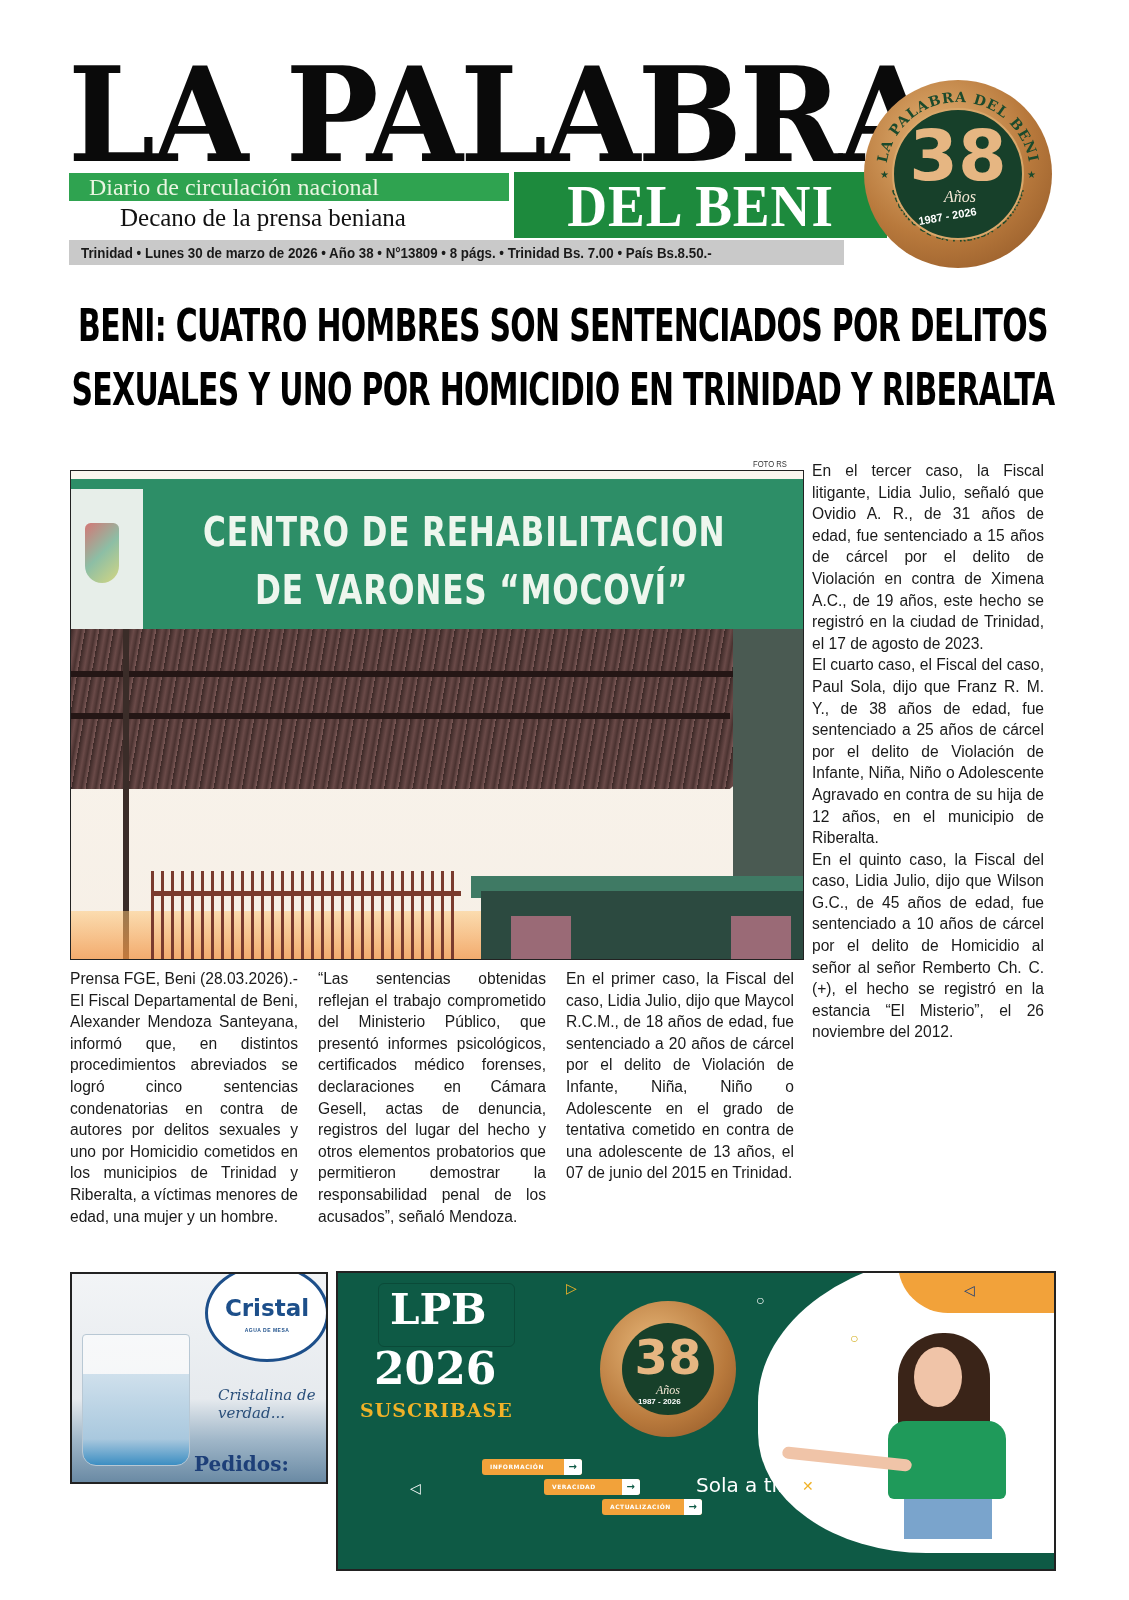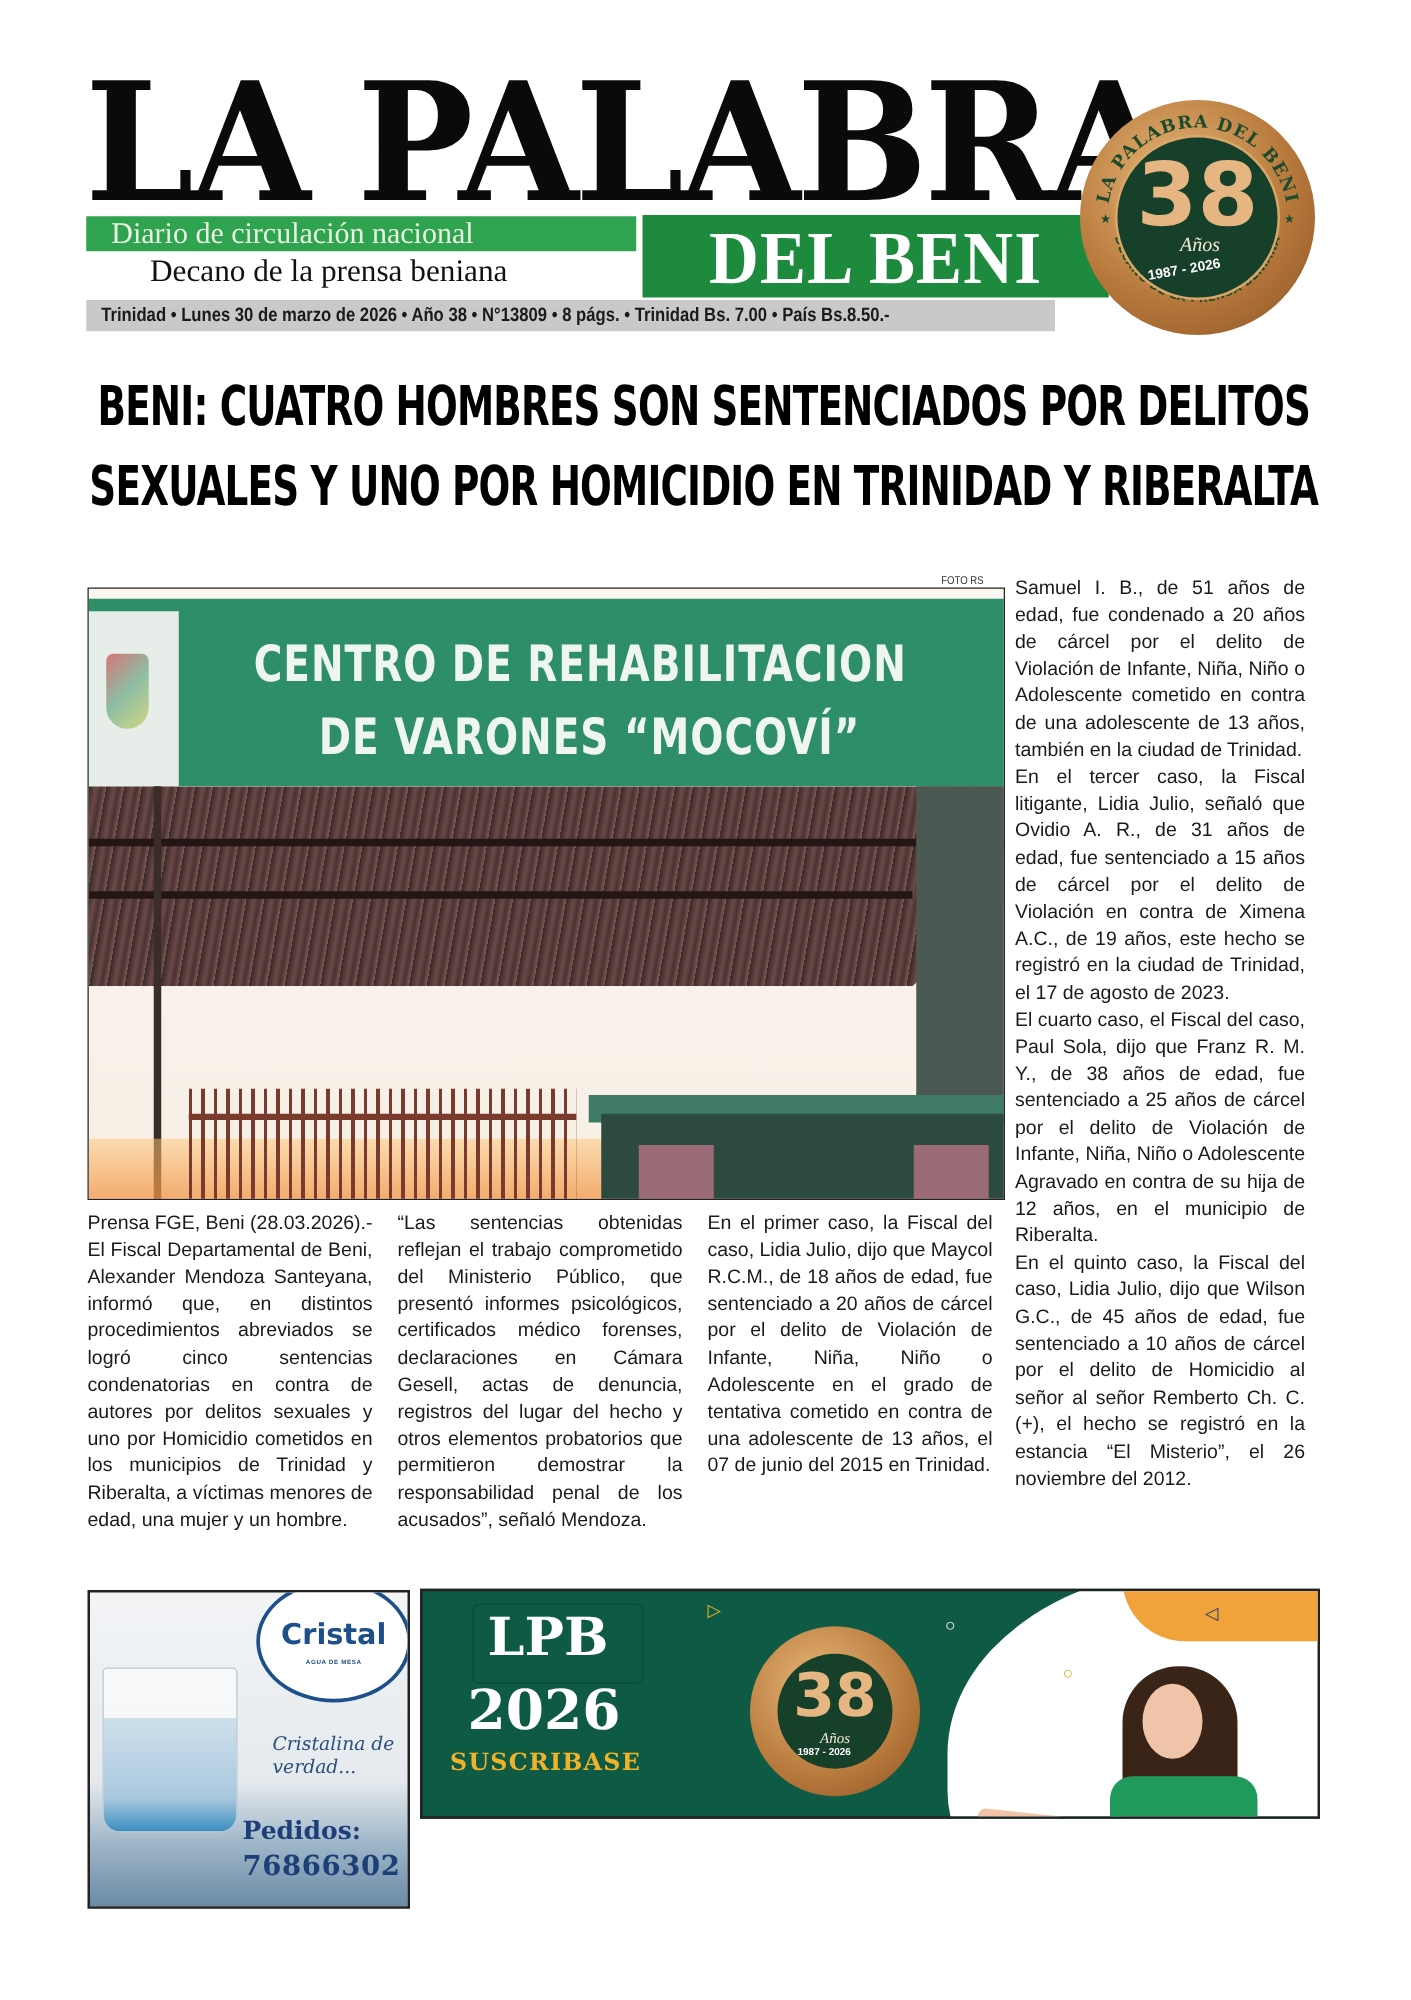--- a/index.html
+++ b/index.html
@@ -57,32 +57,32 @@
 
   
   .col { position: absolute; font-family: "Liberation Sans", sans-serif; font-size: 15.6px; line-height: 21.6px; color: #1a1a1a; text-align: justify; }
   .col p { margin: 0; }
   .col1 { left: 70px; top: 968px; width: 228px; }
   .col2 { left: 318px; top: 968px; width: 228px; }
   .col3 { left: 566px; top: 968px; width: 228px; }
   .col4 { left: 812px; top: 460px; width: 232px; }
 
   
-  .ad-cristal { position: absolute; left: 70px; top: 1272px; width: 258px; height: 255px; border: 2px solid #222; box-sizing: border-box; overflow: hidden;
+  .ad-cristal { position: absolute; left: 70px; top: 1272px; width: 258px; height: 212px; border: 2px solid #222; box-sizing: border-box; overflow: hidden;
     background: linear-gradient(180deg, #f2f4f6 0%, #e6eaee 60%, #9fb6c8 80%, #6a8aa4 100%); }
   .glass { position: absolute; left: 10px; top: 60px; width: 106px; height: 130px; border-radius: 4px 4px 14px 14px;
     background: linear-gradient(180deg, rgba(255,255,255,0.6) 0%, rgba(255,255,255,0.6) 30%, #cfe0ec 30%, #a9c8de 80%, #3c8ec2 100%); border: 1px solid #b8c8d4; }
   .cristal-logo { position: absolute; left: 133px; top: -10px; width: 118px; height: 92px; border-radius: 50%; border: 3px solid #1d4f8a; background: #ffffff; }
   .cristal-logo-text { position: absolute; left: 0; right: 0; top: 28px; text-align: center; font-family: "DejaVu Sans", sans-serif; font-weight: bold; font-size: 23px; color: #1d4f8a; }
   .cristal-logo-sub { position: absolute; left: 0; right: 0; top: 60px; text-align: center; font-size: 5px; font-weight: bold; color: #1d4f8a; letter-spacing: 0.5px; }
   .cristal-slogan { position: absolute; left: 146px; top: 112px; width: 110px; font-family: "DejaVu Serif", serif; font-style: italic; font-size: 15px; line-height: 18px; color: #2a4f7a; }
   .cristal-pedidos { position: absolute; left: 122px; top: 178px; font-family: "DejaVu Serif", serif; font-weight: bold; font-size: 20px; color: #1d3f78; }
   .cristal-phone { position: absolute; left: 122px; top: 206px; font-family: "DejaVu Serif", serif; font-weight: bold; font-size: 22px; color: #1d3f78; letter-spacing: 0.5px; }
 
-  .ad-lpb { position: absolute; left: 336px; top: 1271px; width: 720px; height: 184px; border: 2px solid #222; box-sizing: border-box; overflow: hidden; background: #0e5a45; }
+  .ad-lpb { position: absolute; left: 336px; top: 1271px; width: 720px; height: 300px; border: 2px solid #222; box-sizing: border-box; overflow: hidden; background: #0e5a45; }
   .ad-lpb-white { position: absolute; left: 420px; top: -20px; width: 420px; height: 300px; background: #ffffff; border-radius: 50% 0 0 40%; }
   .ad-lpb-orange { position: absolute; left: 560px; top: -10px; width: 180px; height: 50px; background: #f2a23a; border-radius: 0 0 0 60px; }
   .ad-lpb-box { position: absolute; left: 40px; top: 10px; width: 135px; height: 62px; border: 1px solid #0a4a38; border-radius: 6px; }
   .lpb-title { position: absolute; left: 52px; top: 12px; font-family: "DejaVu Serif", serif; font-weight: bold; font-size: 42px; color: #ffffff; }
   .lpb-year { position: absolute; left: 36px; top: 70px; font-family: "DejaVu Serif", serif; font-weight: bold; font-size: 44px; color: #ffffff; text-align: center; }
   .lpb-sub { position: absolute; left: 22px; top: 126px; font-family: "DejaVu Serif", serif; font-weight: bold; font-size: 19px; color: #f0b228; letter-spacing: 1px; }
   .lpb-seal { position: absolute; left: 262px; top: 28px; width: 136px; height: 136px; border-radius: 50%; background: radial-gradient(circle at 40% 35%, #e8b87a, #b8793c 60%, #8a5224); }
   .lpb-seal-inner { position: absolute; left: 22px; top: 22px; width: 92px; height: 92px; border-radius: 50%; background: #17402a; }
   .lpb-seal-num { position: absolute; left: 0; right: 0; top: 6px; text-align: center; font-family: "DejaVu Sans", sans-serif; font-weight: bold; font-size: 48px; color: #e6b682; }
   .lpb-seal-anos { position: absolute; left: 34px; top: 60px; font-family: "Liberation Serif", serif; font-style: italic; font-size: 12px; color: #f2e6d4; }
@@ -167,21 +167,20 @@
 <div class="col col1">
   <p>Prensa FGE, Beni (28.03.2026).- El Fiscal Departamental de Beni, Alexander Mendoza Santeyana, informó que, en distintos procedimientos abreviados se logró cinco sentencias condenatorias en contra de autores por delitos sexuales y uno por Homicidio cometidos en los municipios de Trinidad y Riberalta, a víctimas menores de edad, una mujer y un hombre.</p>
 </div>
 <div class="col col2">
   <p>“Las sentencias obtenidas reflejan el trabajo comprometido del Ministerio Público, que presentó informes psicológicos, certificados médico forenses, declaraciones en Cámara Gesell, actas de denuncia, registros del lugar del hecho y otros elementos probatorios que permitieron demostrar la responsabilidad penal de los acusados”, señaló Mendoza.</p>
 </div>
 <div class="col col3">
   <p>En el primer caso, la Fiscal del caso, Lidia Julio, dijo que Maycol R.C.M., de 18 años de edad, fue sentenciado a 20 años de cárcel por el delito de Violación de Infante, Niña, Niño o Adolescente en el grado de tentativa cometido en contra de una adolescente de 13 años, el 07 de junio del 2015 en Trinidad.</p>
 </div>
 <div class="col col4">
-  <p>Samuel I. B., de 51 años de edad, fue condenado a 20 años de cárcel por el delito de Violación de Infante, Niña, Niño o Adolescente cometido en contra de una adolescente de 13 años, también en la ciudad de Trinidad.</p>
   <p>En el tercer caso, la Fiscal litigante, Lidia Julio, señaló que Ovidio A. R., de 31 años de edad, fue sentenciado a 15 años de cárcel por el delito de Violación en contra de Ximena A.C., de 19 años, este hecho se registró en la ciudad de Trinidad, el 17 de agosto de 2023.</p>
   <p>El cuarto caso, el Fiscal del caso, Paul Sola, dijo que Franz R. M. Y., de 38 años de edad, fue sentenciado a 25 años de cárcel por el delito de Violación de Infante, Niña, Niño o Adolescente Agravado en contra de su hija de 12 años, en el municipio de Riberalta.</p>
   <p>En el quinto caso, la Fiscal del caso, Lidia Julio, dijo que Wilson G.C., de 45 años de edad, fue sentenciado a 10 años de cárcel por el delito de Homicidio al señor al señor Remberto Ch. C. (+), el hecho se registró en la estancia “El Misterio”, el 26 noviembre del 2012.</p>
 </div>
 
 <div class="ad-cristal">
   <div class="glass"></div>
   <div class="cristal-logo">
     <div class="cristal-logo-text">Cristal</div>
     <div class="cristal-logo-sub">AGUA DE MESA</div>

